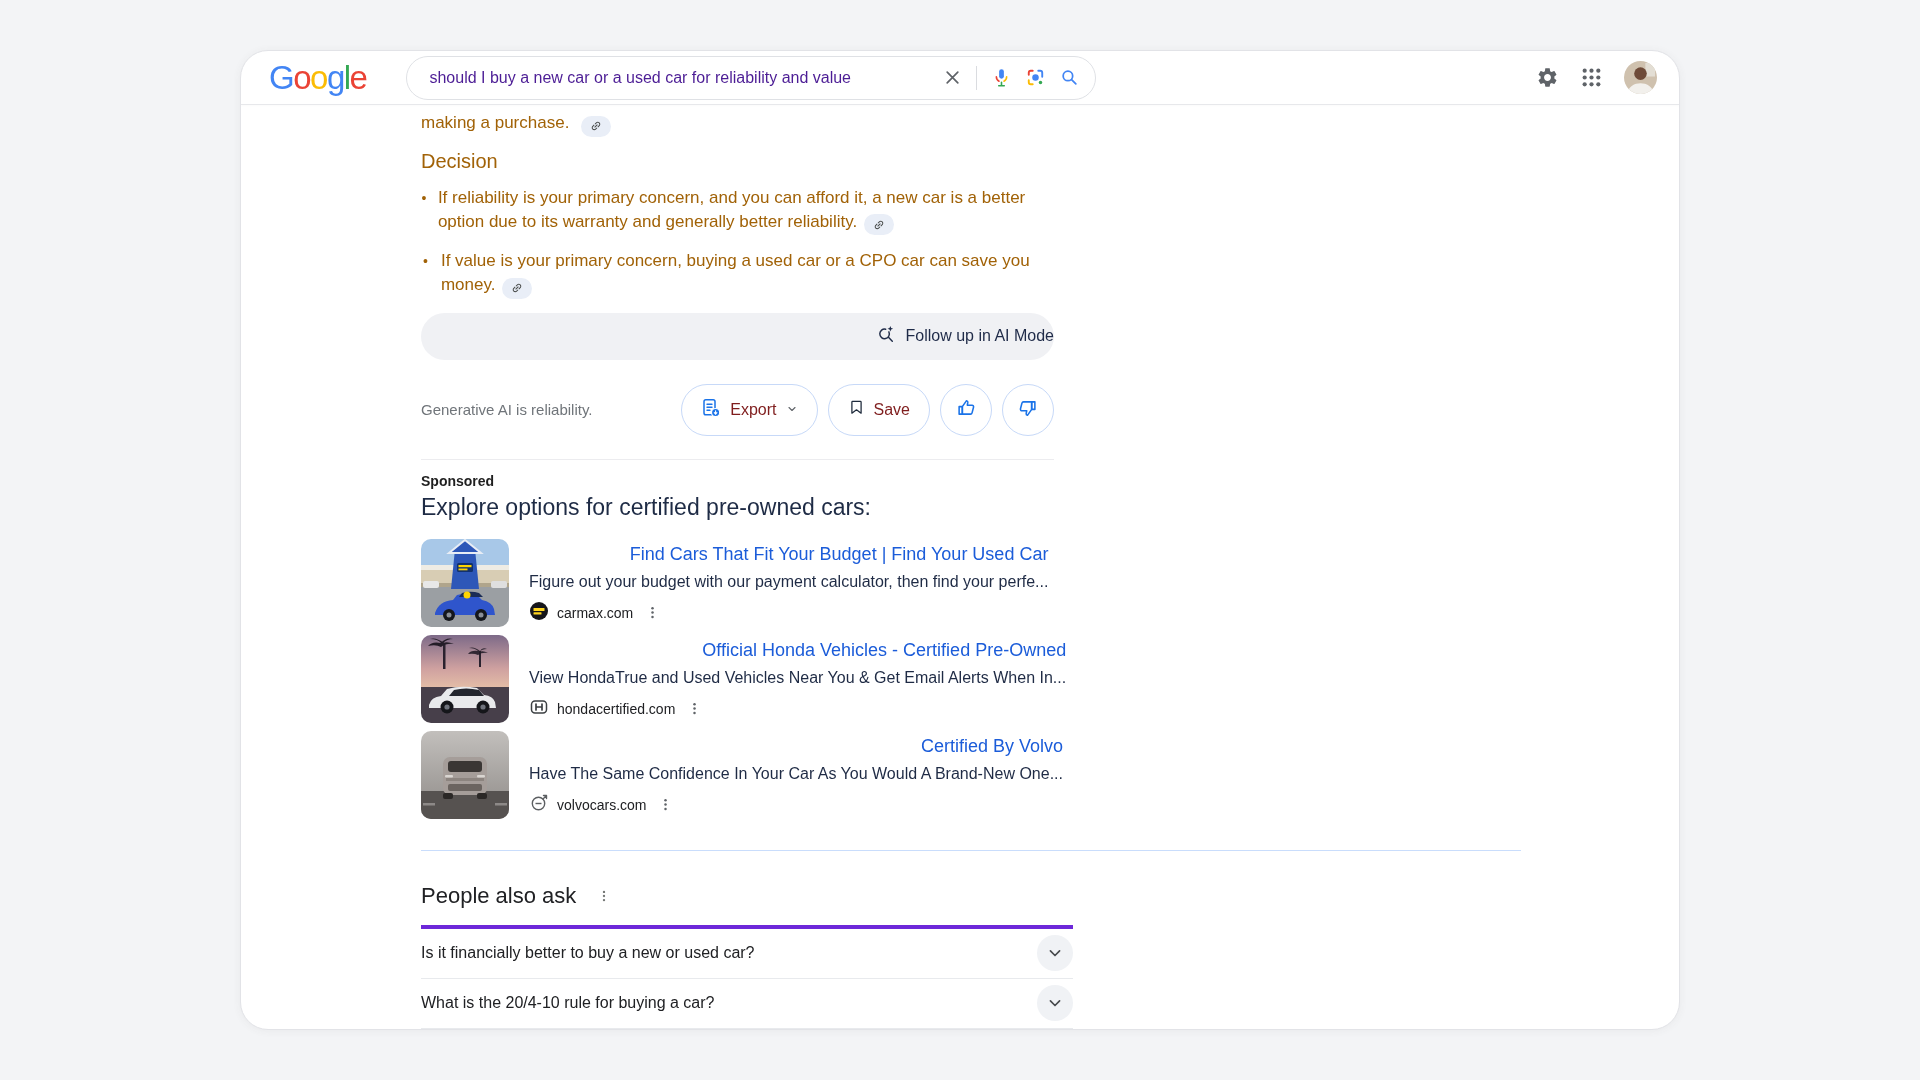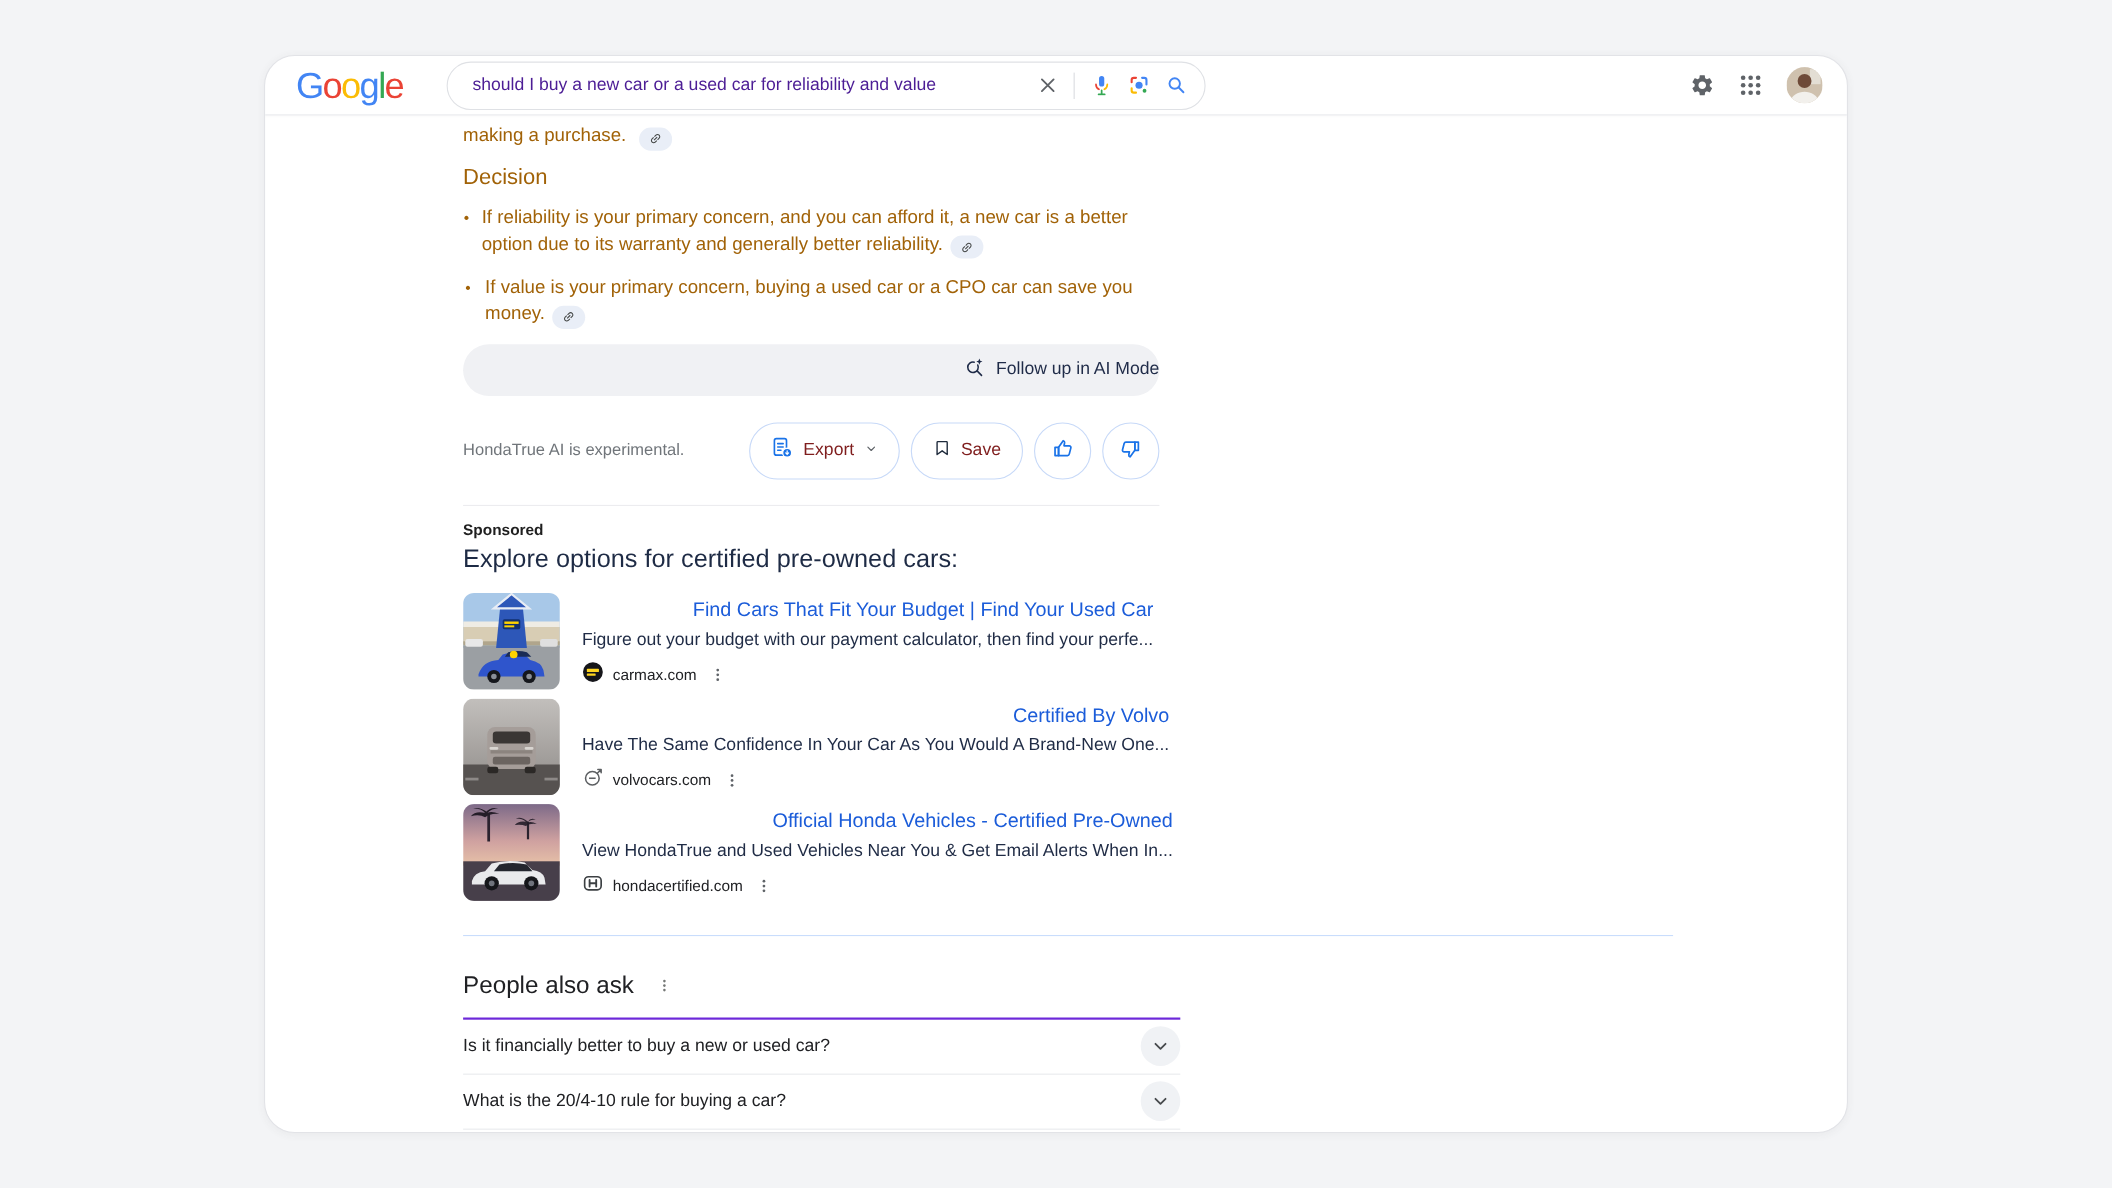--- a/index.html
+++ b/index.html
@@ -79,21 +79,21 @@
   .ad-text { padding-top:4px; }
   .ad-title { font-size:18px; line-height:23px; color:#1b5cd9; margin-bottom:5px; white-space:nowrap; cursor:pointer;text-align:right; }
   .ad-desc { font-size:16px; line-height:22px; color:#1f2b45; margin-bottom:8px; white-space:nowrap; }
   .ad-meta { display:flex; align-items:center; gap:8px; }
   .ad-domain { font-size:14px; color:#202124; }
   .dots-btn { background:none; border:none; cursor:pointer; display:flex; align-items:center; margin-left:4px; }
   .blue-div { margin-top:31px; width:1100px; border:none; border-top:1px solid #c9ddfc; }
   .paa { margin-top:32px; }
   .paa-head { display:flex; align-items:center; gap:17px; }
   .paa-head h2 { font-size:22px; font-weight:400; color:#202124; }
-  .paa-list { margin-top:16px; width:652px; border-top:2px solid #6d28d9; }
+  .paa-list { margin-top:16px; width:652px; border-top:4px solid #6d28d9; }
   .paa-row {
     height:50px; display:flex; align-items:center;
     border-bottom:1px solid #e8eaed; cursor:pointer;
   }
   .paa-q { font-size:16px; color:#202124; }
   .chev-btn {
     margin-left:auto; width:36px; height:36px; border-radius:50%;
     background:#f0f2f5; border:none; display:flex; align-items:center; justify-content:center; cursor:pointer;
   }
 </style>
@@ -215,21 +215,21 @@
           <svg width="18" height="18" viewBox="0 0 20 20" fill="none">
             <path d="M13.2 7.6A5.3 5.3 0 1 1 9.6 4.7" stroke="#1f2b48" stroke-width="1.6" stroke-linecap="round"></path>
             <path d="M13 14l4 4" stroke="#1f2b48" stroke-width="1.6" stroke-linecap="round"></path>
             <path d="M14.8 1l.9 2.2 2.2.9-2.2.9-.9 2.2-.9-2.2-2.2-.9 2.2-.9z" fill="#1f2b48"></path>
           </svg>
         </span>
         <span>Follow up in AI Mode</span>
       </button>
 
       <div class="actions">
-        <span class="disclaimer">HondaTrue AI is experimental.</span>
+        <span class="disclaimer">Generative AI is reliability.</span>
         <div class="act-group">
           <button class="pill-btn">
             <span>
               <svg width="20" height="20" viewBox="0 0 20 20" fill="none">
                 <rect x="3" y="1.8" width="11" height="15" rx="1.8" stroke="#1a73e8" stroke-width="1.5"></rect>
                 <path d="M6 6.3h5M6 9.3h5M6 12.3h3" stroke="#1a73e8" stroke-width="1.4" stroke-linecap="round"></path>
                 <circle cx="14.6" cy="14.6" r="4.1" fill="#1a73e8" stroke="#fff" stroke-width="1.2"></circle>
                 <path d="M14.6 12.8v3M13.3 14.7l1.3 1.4 1.3-1.4" stroke="#fff" stroke-width="1.1" fill="none" stroke-linecap="round"></path>
               </svg>
             </span>
@@ -320,66 +320,20 @@
                   </svg>
               </button>
             </div>
           </div>
         </div>
 
         <div class="ad-row">
           <div class="ad-thumb">
             <svg width="88" height="88" viewBox="0 0 88 88">
               <defs>
-                  <linearGradient id="vg" x1="0" y1="0" x2="0" y2="1">
-                    <stop offset="0" stop-color="#c2bfbc"></stop>
-                    <stop offset="1" stop-color="#8e8a87"></stop>
-                  </linearGradient>
-                </defs>
-              <rect width="88" height="88" fill="url(#vg)"></rect>
-              <rect y="60" width="88" height="28" fill="#565250"></rect>
-              <rect x="2" y="72" width="12" height="2.5" fill="#8d8987"></rect>
-              <rect x="74" y="72" width="12" height="2.5" fill="#8d8987"></rect>
-              <rect x="22" y="26" width="44" height="38" rx="7" fill="#a59d99"></rect>
-              <rect x="27" y="30" width="34" height="11" rx="3" fill="#3a3634"></rect>
-              <rect x="25" y="47" width="38" height="3" fill="#8c847f"></rect>
-              <rect x="27" y="53" width="34" height="7" rx="2" fill="#6b6460"></rect>
-              <rect x="24" y="44" width="8" height="2.5" rx="1" fill="#d9d5d1"></rect>
-              <rect x="56" y="44" width="8" height="2.5" rx="1" fill="#d9d5d1"></rect>
-              <rect x="22" y="62" width="10" height="6" rx="2" fill="#2b2826"></rect>
-              <rect x="56" y="62" width="10" height="6" rx="2" fill="#2b2826"></rect>
-            </svg>
-          </div>
-          <div class="ad-text">
-            <div class="ad-title">Certified By Volvo</div>
-            <div class="ad-desc">Have The Same Confidence In Your Car As You Would A Brand-New One...</div>
-            <div class="ad-meta">
-              <span>
-                <svg width="20" height="20" viewBox="0 0 20 20" fill="none">
-                  <circle cx="9.5" cy="10.5" r="6.2" stroke="#5c5f62" stroke-width="1.4"></circle>
-                  <path d="M14 6l3.5-3.5M17.5 2.5h-3M17.5 2.5v3" stroke="#5c5f62" stroke-width="1.4" stroke-linecap="round"></path>
-                  <rect x="6.5" y="9.8" width="6" height="1.4" fill="#5c5f62"></rect>
-                </svg>
-              </span>
-              <span class="ad-domain">volvocars.com</span>
-              <button class="dots-btn">
-                <svg width="15" height="15" viewBox="0 0 24 24" fill="#5f6368">
-                    <circle cx="12" cy="5" r="2"></circle>
-                    <circle cx="12" cy="12" r="2"></circle>
-                    <circle cx="12" cy="19" r="2"></circle>
-                  </svg>
-              </button>
-            </div>
-          </div>
-        </div>
-
-        <div class="ad-row">
-          <div class="ad-thumb">
-            <svg width="88" height="88" viewBox="0 0 88 88">
-              <defs>
                   <linearGradient id="hg" x1="0" y1="0" x2="0" y2="1">
                     <stop offset="0" stop-color="#7d6a88"></stop>
                     <stop offset=".6" stop-color="#cfa1a0"></stop>
                     <stop offset="1" stop-color="#e7c2a8"></stop>
                   </linearGradient>
                 </defs>
               <rect width="88" height="56" fill="url(#hg)"></rect>
               <rect y="52" width="88" height="36" fill="#473f4a"></rect>
               <rect x="22" y="8" width="2.5" height="26" fill="#2a222e"></rect>
               <path d="M23 8q-8-6-14-4 8 0 11 4-9-2-13 3 8-2 13 1 5-4 13-3-7-3-11-1 4-4 10-4-7-2-12 4z" fill="#241d28"></path>
@@ -408,20 +362,66 @@
                 <svg width="15" height="15" viewBox="0 0 24 24" fill="#5f6368">
                     <circle cx="12" cy="5" r="2"></circle>
                     <circle cx="12" cy="12" r="2"></circle>
                     <circle cx="12" cy="19" r="2"></circle>
                   </svg>
               </button>
             </div>
           </div>
         </div>
 
+        <div class="ad-row">
+          <div class="ad-thumb">
+            <svg width="88" height="88" viewBox="0 0 88 88">
+              <defs>
+                  <linearGradient id="vg" x1="0" y1="0" x2="0" y2="1">
+                    <stop offset="0" stop-color="#c2bfbc"></stop>
+                    <stop offset="1" stop-color="#8e8a87"></stop>
+                  </linearGradient>
+                </defs>
+              <rect width="88" height="88" fill="url(#vg)"></rect>
+              <rect y="60" width="88" height="28" fill="#565250"></rect>
+              <rect x="2" y="72" width="12" height="2.5" fill="#8d8987"></rect>
+              <rect x="74" y="72" width="12" height="2.5" fill="#8d8987"></rect>
+              <rect x="22" y="26" width="44" height="38" rx="7" fill="#a59d99"></rect>
+              <rect x="27" y="30" width="34" height="11" rx="3" fill="#3a3634"></rect>
+              <rect x="25" y="47" width="38" height="3" fill="#8c847f"></rect>
+              <rect x="27" y="53" width="34" height="7" rx="2" fill="#6b6460"></rect>
+              <rect x="24" y="44" width="8" height="2.5" rx="1" fill="#d9d5d1"></rect>
+              <rect x="56" y="44" width="8" height="2.5" rx="1" fill="#d9d5d1"></rect>
+              <rect x="22" y="62" width="10" height="6" rx="2" fill="#2b2826"></rect>
+              <rect x="56" y="62" width="10" height="6" rx="2" fill="#2b2826"></rect>
+            </svg>
+          </div>
+          <div class="ad-text">
+            <div class="ad-title">Certified By Volvo</div>
+            <div class="ad-desc">Have The Same Confidence In Your Car As You Would A Brand-New One...</div>
+            <div class="ad-meta">
+              <span>
+                <svg width="20" height="20" viewBox="0 0 20 20" fill="none">
+                  <circle cx="9.5" cy="10.5" r="6.2" stroke="#5c5f62" stroke-width="1.4"></circle>
+                  <path d="M14 6l3.5-3.5M17.5 2.5h-3M17.5 2.5v3" stroke="#5c5f62" stroke-width="1.4" stroke-linecap="round"></path>
+                  <rect x="6.5" y="9.8" width="6" height="1.4" fill="#5c5f62"></rect>
+                </svg>
+              </span>
+              <span class="ad-domain">volvocars.com</span>
+              <button class="dots-btn">
+                <svg width="15" height="15" viewBox="0 0 24 24" fill="#5f6368">
+                    <circle cx="12" cy="5" r="2"></circle>
+                    <circle cx="12" cy="12" r="2"></circle>
+                    <circle cx="12" cy="19" r="2"></circle>
+                  </svg>
+              </button>
+            </div>
+          </div>
+        </div>
+
       </div>
     </section>
 
     <hr class="blue-div">
 
     <section class="paa">
       <div class="paa-head">
         <h2>People also ask</h2>
         <button class="dots-btn">
           <svg width="14" height="14" viewBox="0 0 24 24" fill="#747775">

